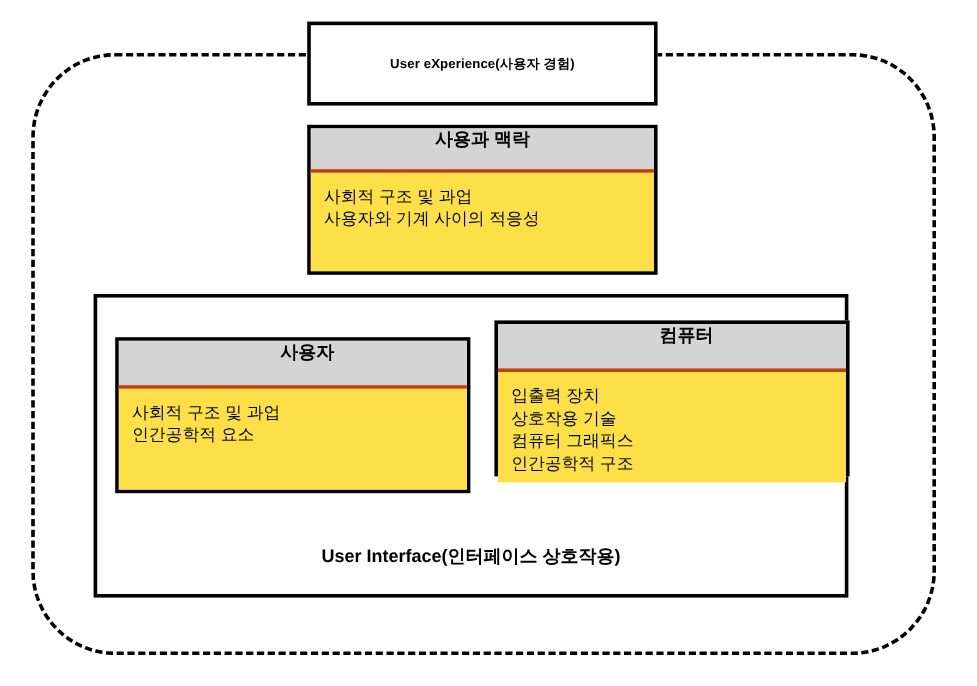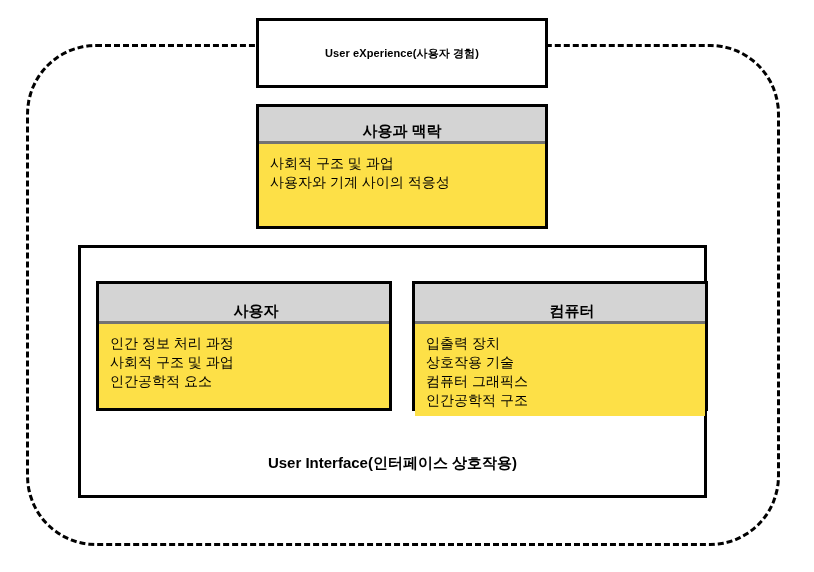--- a/index.html
+++ b/index.html
@@ -59,23 +59,23 @@
   }
 
   
   .panel {
     display: flex;
     flex-direction: column;
     z-index: 5;
   }
   .panel-header {
     background: #d4d4d4;
-    border-bottom: 3px solid #737373;
+    border-bottom: 3px solid #c2410c;
     display: flex;
-    align-items: flex-end;
+    align-items: flex-start;
     justify-content: center;
     flex: 0 0 auto;
     font-size: 15px;
     font-weight: bold;
   }
   .panel-body {
     flex: 1 1 auto;
     padding: 10px 28px 6px 11px;
     background: #fde047;
   }
@@ -115,21 +115,21 @@
 
   
   .user-panel {
     left: 96px;
     top: 281px;
     width: 296px;
     height: 130px;
   }
   .computer-panel {
     left: 412px;
-    top: 281px;
+    top: 267px;
     width: 296px;
     height: 130px;
   }
   .user-panel .panel-header,
   .computer-panel .panel-header { height: 37px; padding-left: 24px; }
 </style>
 </head>
 <body>
 
 <div id="canvas">
@@ -152,21 +152,20 @@
 
   <div class="box ui-box">
     <div class="ui-caption">User Interface(인터페이스 상호작용)</div>
   </div>
 
   <div class="box panel user-panel">
     <div class="panel-header">
       <span>사용자</span>
     </div>
     <div class="panel-body">
-      <div class="line">인간 정보 처리 과정</div>
       <div class="line">사회적 구조 및 과업</div>
       <div class="line">인간공학적 요소</div>
     </div>
   </div>
 
   <div class="box panel computer-panel">
     <div class="panel-header">
       <span>컴퓨터</span>
     </div>
     <div class="panel-body">

